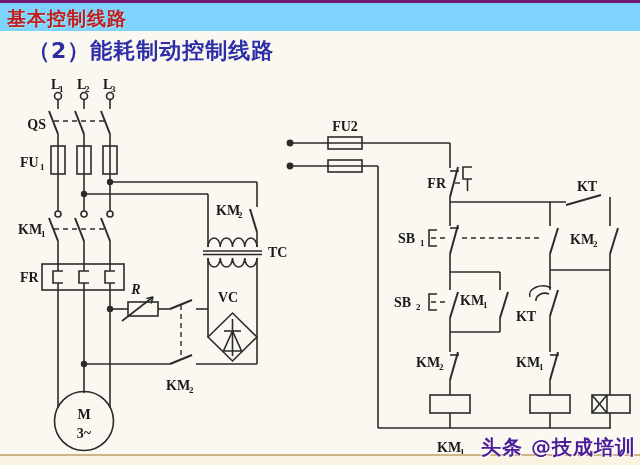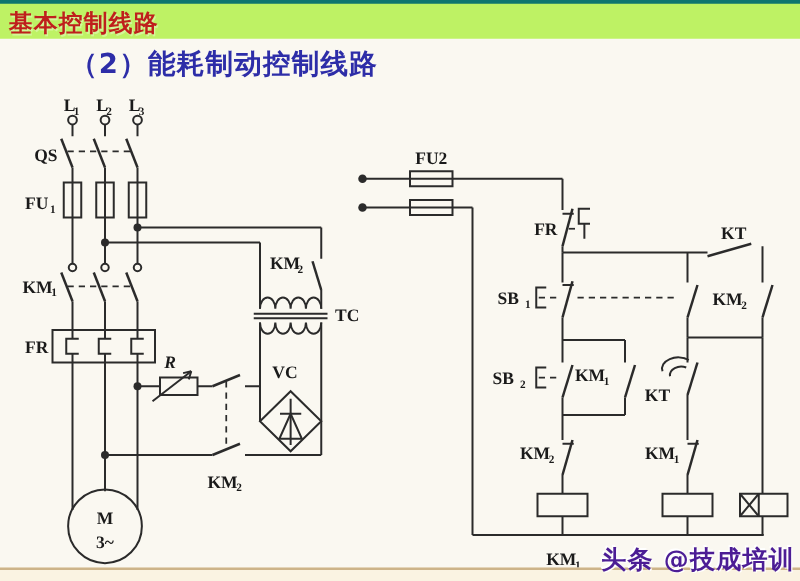--- a/index.html
+++ b/index.html
@@ -2,31 +2,31 @@
 <html><head>
 <meta charset="utf-8">
 <style>
   html,body{margin:0;padding:0;}
   body{
     width:640px;height:465px;position:relative;overflow:hidden;
     background:#faf8f1;font-family:"Liberation Serif", serif;
   }
   .header{
     position:absolute;left:0;top:0;width:640px;height:31px;
-    background:#bef264;border-top:3px solid #0f766e;box-sizing:border-box;
+    background:#7dd3fc;border-top:3px solid #701a75;box-sizing:border-box;
   }
   .header .title{
     position:absolute;left:7px;top:3px;
     font-family:"DejaVu Sans", sans-serif;
     font-size:19px;font-weight:bold;color:#bf1f1c;
     text-shadow:1px 1px 0 rgba(255,255,255,.35);
     letter-spacing:1px;
   }
   .subtitle{
-    position:absolute;left:56px;top:36px;
+    position:absolute;left:28px;top:36px;
     font-family:"DejaVu Sans", sans-serif;
     font-size:22px;font-weight:bold;color:#2d2da8;letter-spacing:1px;
   }
   .bottom-strip{
     position:absolute;left:0;bottom:0;width:640px;height:9px;
     background:#faf3e2;border-top:2px solid #cdb489;
   }
   .watermark{
     position:absolute;right:4px;bottom:4px;z-index:5;
     font-family:"DejaVu Sans", sans-serif;

